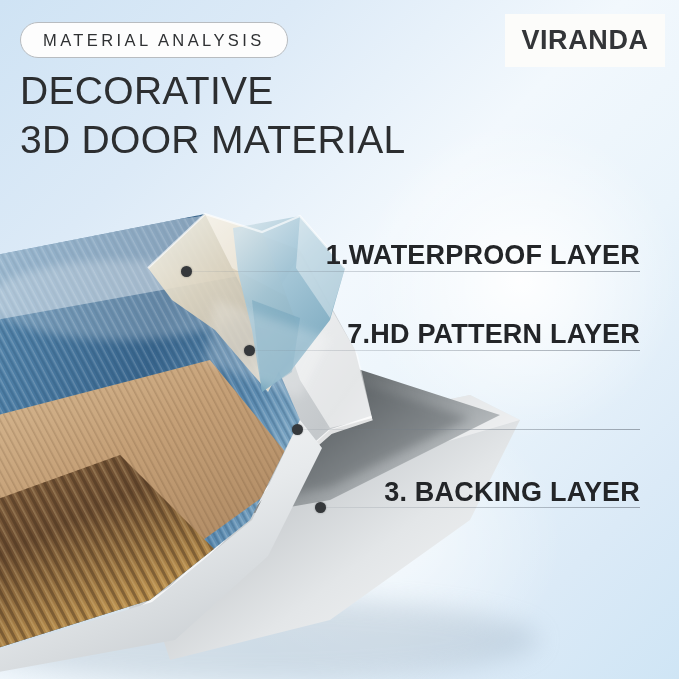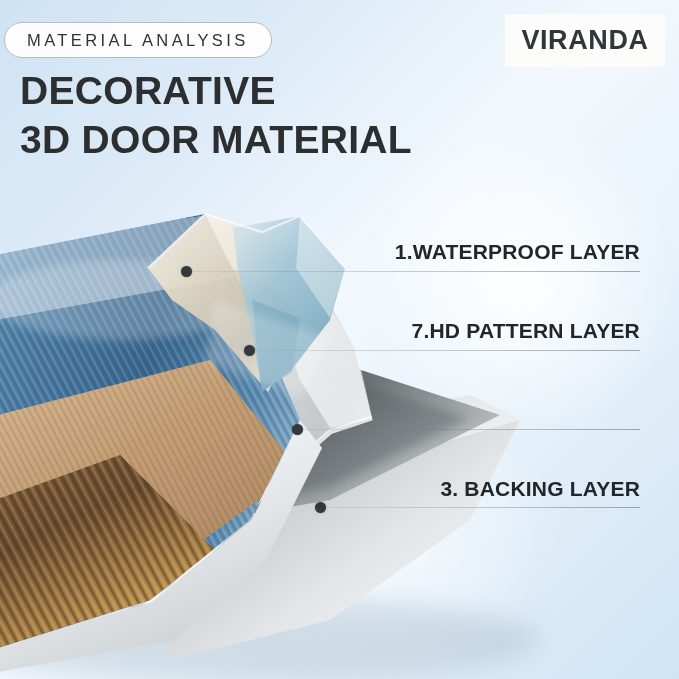--- a/index.html
+++ b/index.html
@@ -27,41 +27,41 @@
     background: radial-gradient(closest-side, rgba(255,255,255,0.95), rgba(255,255,255,0.0) 72%);
   }
   .bloom-b {
     left: 120px; top: 330px; width: 520px; height: 420px;
     background: radial-gradient(closest-side, rgba(255,255,255,0.65), rgba(255,255,255,0.0) 70%);
   }
 
   
   .badge {
     position: absolute;
-    left: 4px;
+    left: 20px;
     top: 22px;
     height: 36px;
     padding: 0 22px;
     display: flex;
     align-items: center;
     box-sizing: border-box;
     background: #fdfdfd;
     border: 1.4px solid #b8bcc0;
     border-radius: 19px;
     font-size: 16.5px;
     letter-spacing: 3.4px;
     color: #2f3133;
     white-space: nowrap;
   }
   .headline {
     position: absolute;
     left: 20px;
     top: 66px;
     font-size: 39px;
-    font-weight: bold;
+    font-weight: normal;
     line-height: 49px;
     letter-spacing: 0.3px;
     color: #2c2e30;
     white-space: nowrap;
   }
   .logo-box {
     position: absolute;
     left: 505px;
     top: 14px;
     width: 160px;
@@ -83,21 +83,21 @@
     position: absolute;
     left: 0;
     top: 0;
   }
 
   
   .label {
     position: absolute;
     right: 39px;
     text-align: right;
-    font-size: 21px;
+    font-size: 27px;
     font-weight: bold;
     color: #232528;
     white-space: nowrap;
     letter-spacing: 0.2px;
   }
   .lbl1 { top: 240px; }
   .lbl2 { top: 319px; }
   .lbl3 { top: 398px; }
   .lbl4 { top: 477px; }
 

